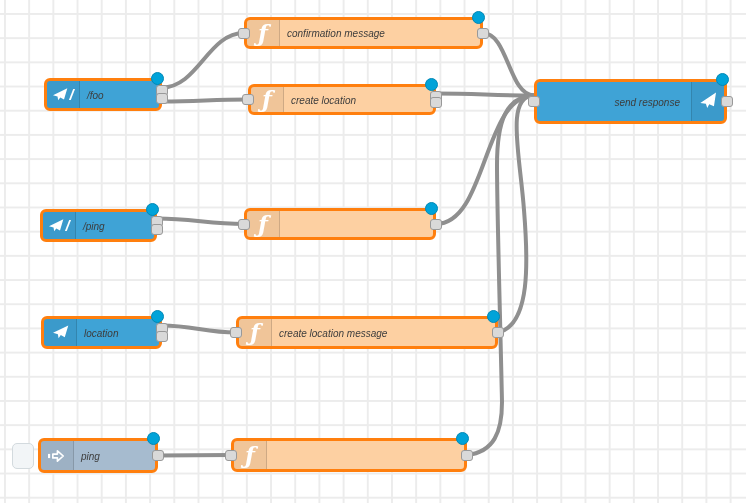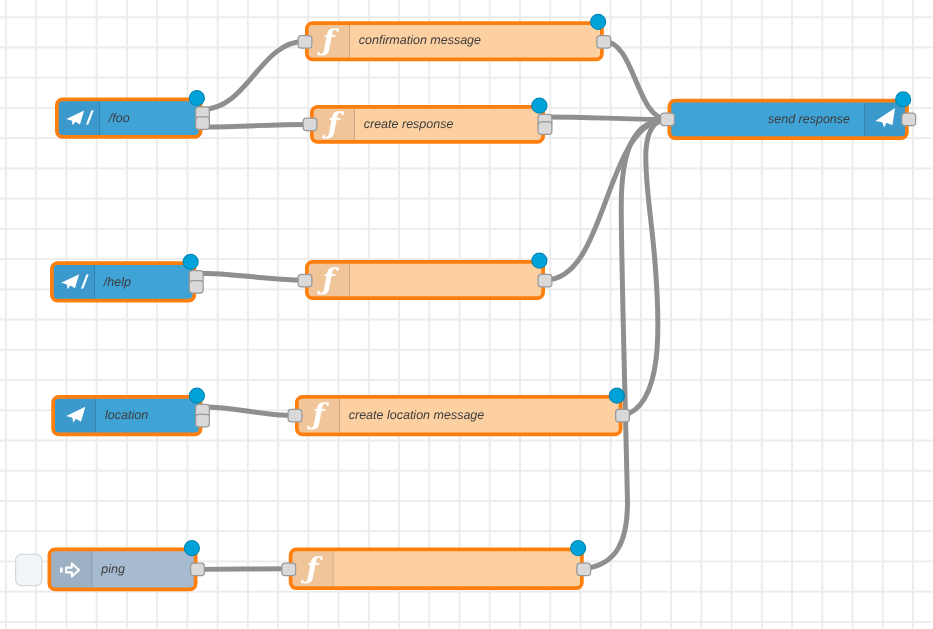--- a/index.html
+++ b/index.html
@@ -101,28 +101,28 @@
     <span class="label">confirmation message</span>
     <div class="port in"></div>
     <div class="port out"></div>
     <div class="changed-dot"></div>
   </div>
 
   <div class="node fn" style="left:248px;top:84px;width:188px;height:31px;">
     <div class="icon-area left">
       <span class="fn-glyph">ƒ</span>
     </div>
-    <span class="label">create response</span>
-    <div class="port in"></div>
-    <div class="port out1"></div>
-    <div class="port out2"></div>
-    <div class="changed-dot"></div>
-  </div>
-
-  <div class="node tg icon-right-node" style="left:534px;top:79px;width:193px;height:33px;">
+    <span class="label">create location</span>
+    <div class="port in"></div>
+    <div class="port out1"></div>
+    <div class="port out2"></div>
+    <div class="changed-dot"></div>
+  </div>
+
+  <div class="node tg icon-right-node" style="left:534px;top:79px;width:193px;height:45px;">
     <div class="icon-area right">
       <span class="plane-icon">
         <svg width="19" height="19" viewBox="0 0 24 24" style="transform:rotate(-8deg);">
             <path fill="#fff" d="M23 2 L1.5 12.3 L8.3 14.4 L9.3 20 L12.4 15.6 L18 18.8 Z"></path>
           </svg>
       </span>
     </div>
     <span class="label">send response</span>
     <div class="port in"></div>
     <div class="port out"></div>
@@ -131,21 +131,21 @@
 
   <div class="node tg" style="left:40px;top:209px;width:117px;height:33px;">
     <div class="icon-area left">
       <span class="plane-icon">
         <svg width="16" height="16" viewBox="0 0 24 24">
             <path fill="#fff" d="M23 2 L1.5 12.3 L8.3 14.4 L9.3 20 L12.4 15.6 L18 18.8 Z"></path>
           </svg>
       </span>
       <span class="slash">/</span>
     </div>
-    <span class="label">/help</span>
+    <span class="label">/ping</span>
     <div class="port out1"></div>
     <div class="port out2"></div>
     <div class="changed-dot"></div>
   </div>
 
   <div class="node fn" style="left:244px;top:208px;width:192px;height:32px;">
     <div class="icon-area left">
       <span class="fn-glyph">ƒ</span>
     </div>
     <div class="port in"></div>

